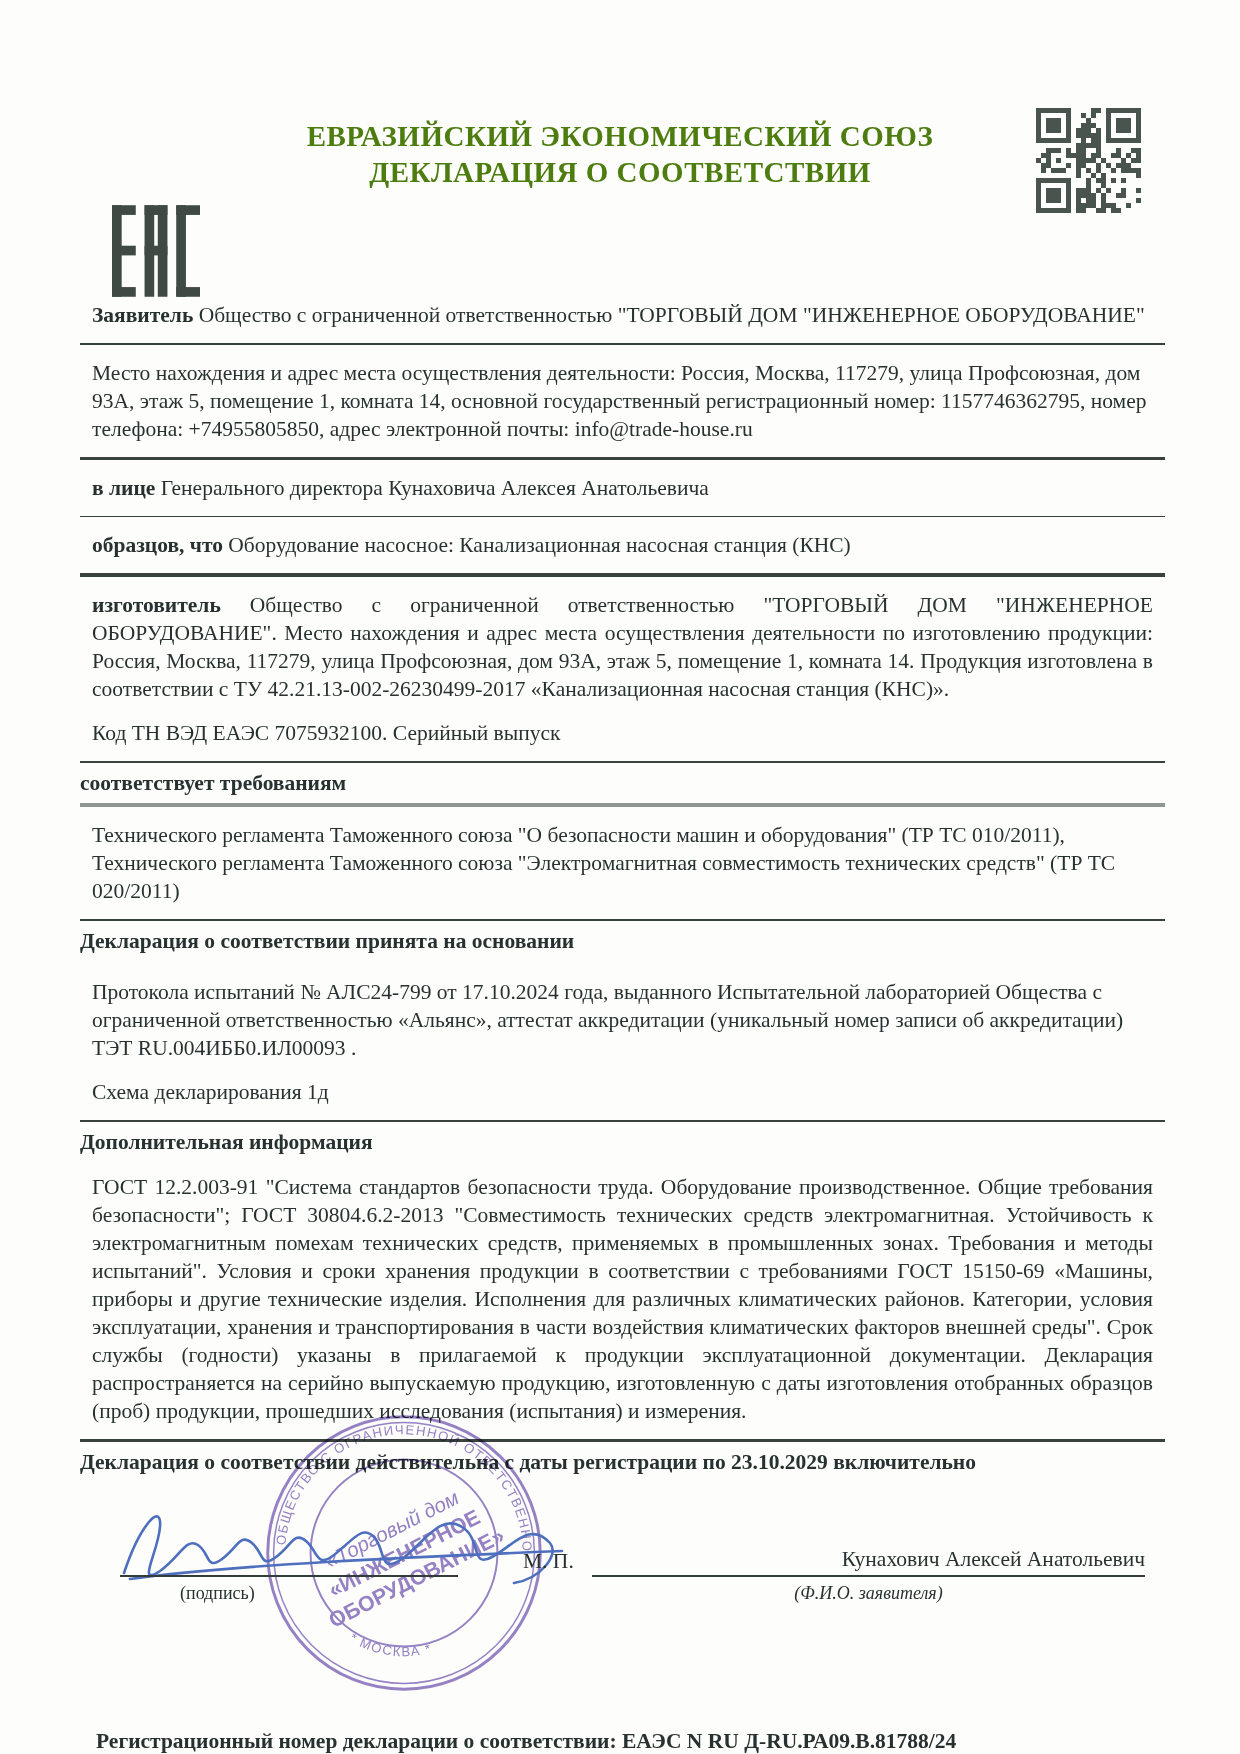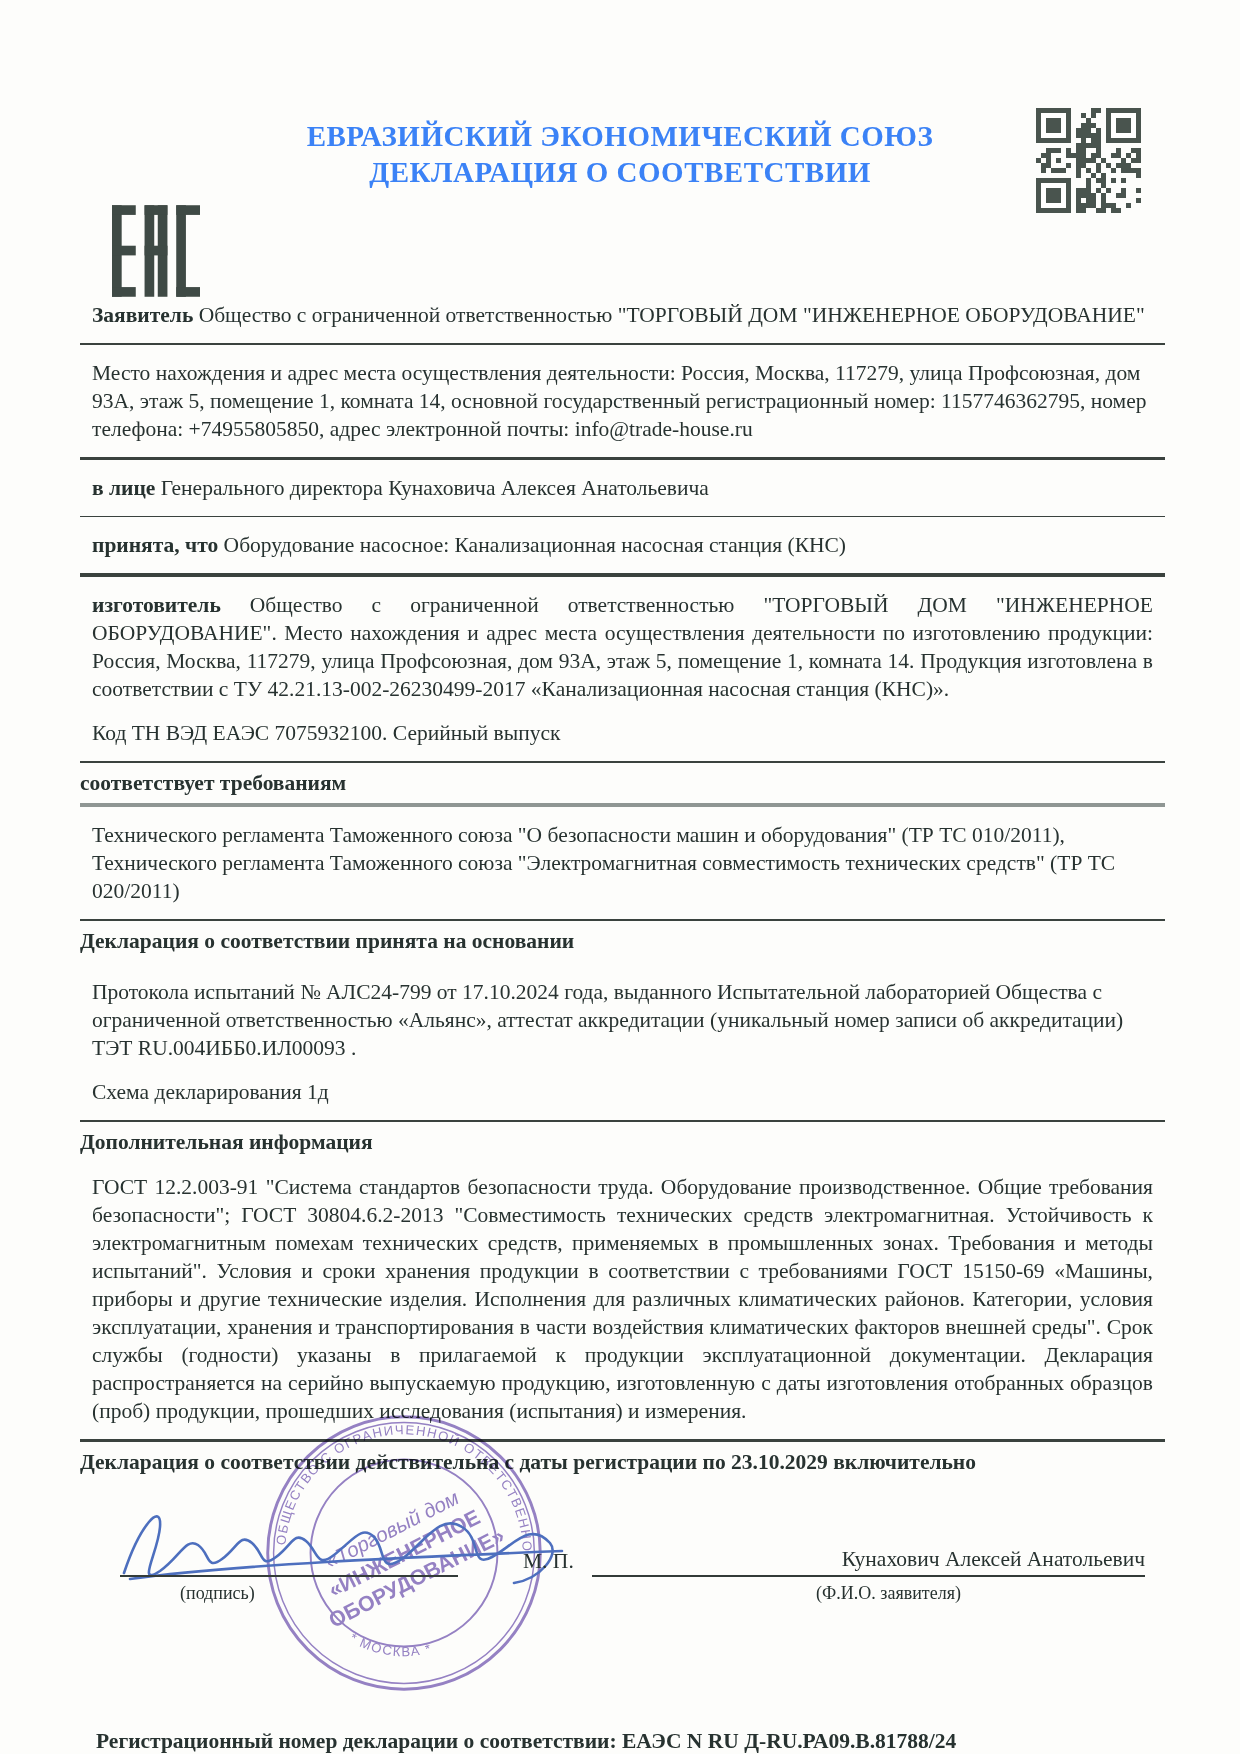--- a/index.html
+++ b/index.html
@@ -16,21 +16,21 @@
     font-family:"Liberation Serif","DejaVu Serif",serif;
     color:var(--text);
     overflow:hidden;
   }
   .content{position:relative;padding:0 75px 0 80px;}
   
   .header{position:relative;height:287px;}
   .title-block{
     position:absolute;left:180px;right:180px;top:118px;
     text-align:center;font-weight:bold;font-size:29px;line-height:36px;
-    letter-spacing:.5px;color:#3b82f6;
+    letter-spacing:.5px;color:#4d7c0f;
   }
   .eac-logo{position:absolute;left:112px;top:203px;width:88px;height:96px;}
   .qr-wrap{position:absolute;right:99px;top:108px;width:105px;height:105px;}
   
   .para{font-size:21.5px;line-height:28px;margin:12px;padding:2px 0;}
   .para b{font-weight:bold;}
   .just{text-align:justify;text-align-last:left;}
   .rule{border:0;border-top:2px solid #3a423e;margin:3px 0;}
   .rule.r1{border-top-width:1.5px;}
   .rule.r3{border-top-width:3px;}
@@ -41,21 +41,21 @@
   .sig-block{position:relative;height:240px;}
   .stamp{position:absolute;left:178px;top:-72px;width:292px;height:292px;opacity:.8;mix-blend-mode:multiply;}
   .signature-svg{position:absolute;left:30px;top:8px;width:470px;height:110px;}
   .sig-line{position:absolute;border-bottom:2px solid #333b38;}
   .sig-line.left{left:40px;top:96px;width:338px;}
   .sig-line.right{left:512px;top:96px;width:553px;}
   .mp{position:absolute;left:443px;top:70px;font-size:21.5px;}
   .signer-name{position:absolute;left:512px;width:553px;top:68px;text-align:right;font-size:21.5px;font-family:Liberation Serif, serif;}
   .caption{position:absolute;font-size:18px;top:104px;}
   .caption.sig{left:100px;width:220px;text-align:left;}
-  .caption.name{left:532px;width:553px;text-align:center;}
+  .caption.name{left:512px;width:553px;text-align:center;font-style:italic;}
   .reg-line{font-weight:bold;font-size:21.5px;line-height:28px;margin:16px;padding:2px 0;}
   .reg-number{margin-top:6px;}
   .reg-date{margin-top:36px;}
   .eac-logo svg,.stamp svg{display:block;}
 </style>
 </head>
 <body>
 
 <div class="page">
 
@@ -225,21 +225,21 @@
 
     <p class="para"><b>Заявитель</b> <span>Общество с ограниченной ответственностью "ТОРГОВЫЙ ДОМ "ИНЖЕНЕРНОЕ ОБОРУДОВАНИЕ"</span></p>
     <hr class="rule">
 
     <p class="para">Место нахождения и адрес места осуществления деятельности: Россия, Москва, 117279, улица Профсоюзная, дом 93А, этаж 5, помещение 1, комната 14, основной государственный регистрационный номер: 1157746362795, номер телефона: +74955805850, адрес электронной почты: info@trade-house.ru</p>
     <hr class="rule r3">
 
     <p class="para"><b>в лице</b> <span>Генерального директора Кунаховича Алексея Анатольевича</span></p>
     <hr class="rule r1">
 
-    <p class="para"><b>принята, что</b> <span>Оборудование насосное: Канализационная насосная станция (КНС)</span></p>
+    <p class="para"><b>образцов, что</b> <span>Оборудование насосное: Канализационная насосная станция (КНС)</span></p>
     <hr class="rule r4">
 
     <p class="para just"><b>изготовитель</b> <span>Общество с ограниченной ответственностью "ТОРГОВЫЙ ДОМ "ИНЖЕНЕРНОЕ ОБОРУДОВАНИЕ". Место нахождения и адрес места осуществления деятельности по изготовлению продукции: Россия, Москва, 117279, улица Профсоюзная, дом 93А, этаж 5, помещение 1, комната 14. Продукция изготовлена в соответствии с ТУ 42.21.13-002-26230499-2017 «Канализационная насосная станция (КНС)».</span></p>
     <p class="para">Код ТН ВЭД ЕАЭС 7075932100. Серийный выпуск</p>
     <hr class="rule">
 
     <div class="heading">соответствует требованиям</div>
     <hr class="rule r4 gray">
 
     <p class="para">Технического регламента Таможенного союза "О безопасности машин и оборудования" (ТР ТС 010/2011), Технического регламента Таможенного союза "Электромагнитная совместимость технических средств" (ТР ТС 020/2011)</p>

